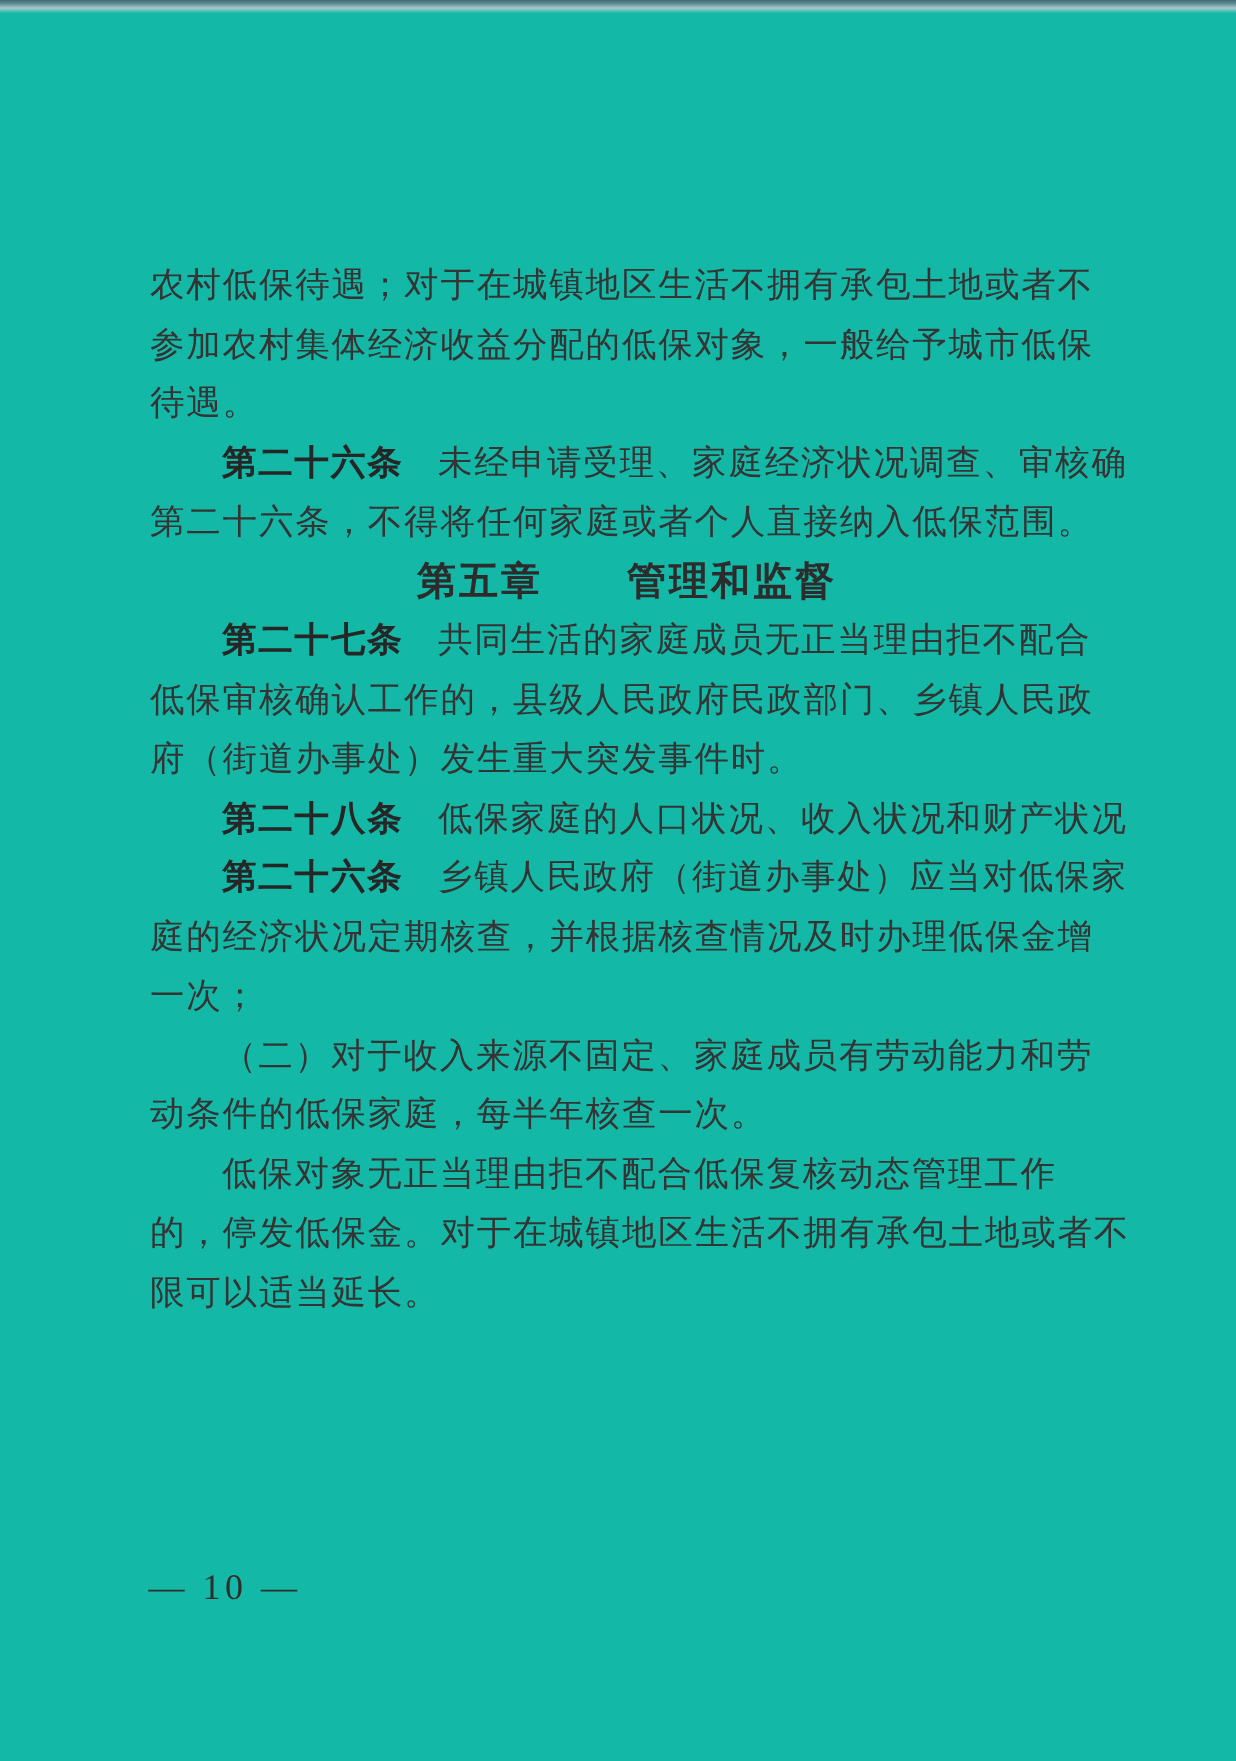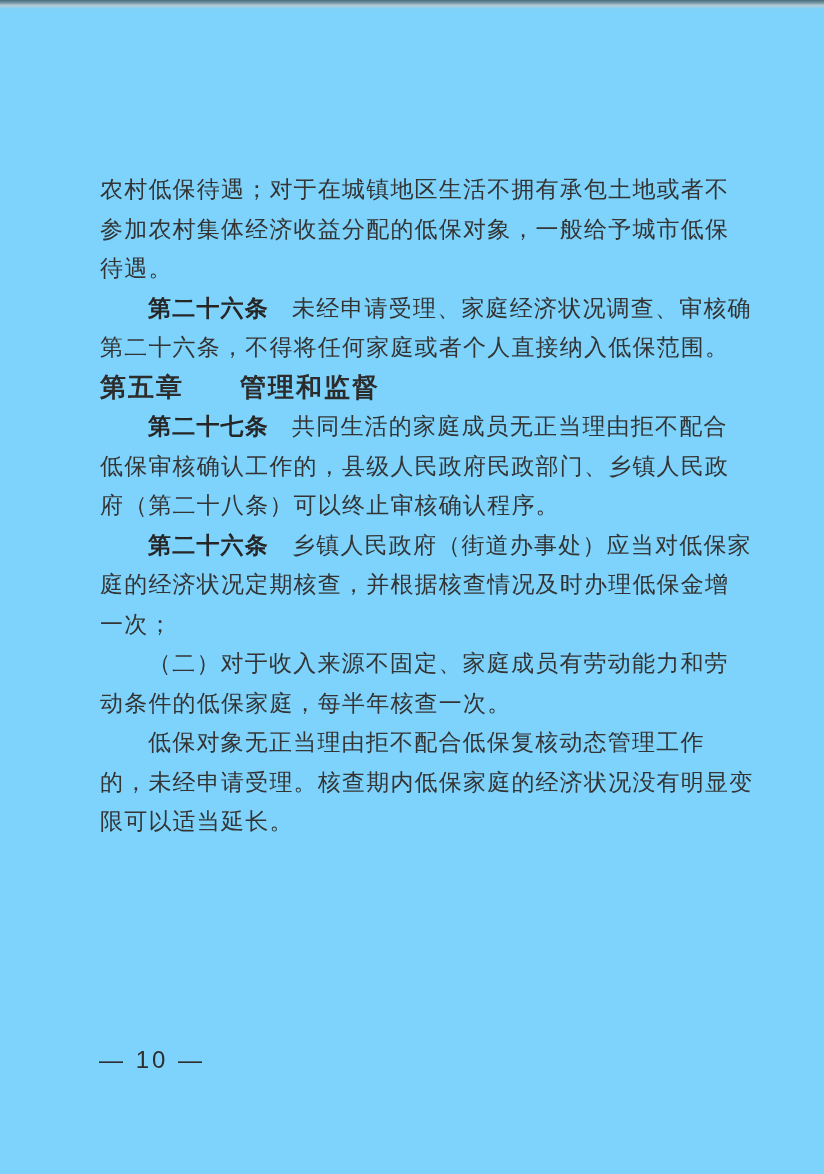--- a/index.html
+++ b/index.html
@@ -4,21 +4,21 @@
 <style>
   html, body {
     margin: 0;
     padding: 0;
     background: #ffffff;
   }
   .page {
     position: relative;
     width: 824px;
     height: 1174px;
-    background: #7dd3fc;
+    background: #14b8a6;
     overflow: hidden;
     font-family: "Liberation Serif", serif;
     color: #343434;
   }
   
   .scan-edge {
     position: absolute;
     top: 0; left: 0; right: 0;
     height: 9px;
     background: linear-gradient(180deg,
@@ -38,59 +38,61 @@
     height: 39.5px;
     line-height: 39.5px;
     font-size: 23px;
     letter-spacing: 1.2px;
     white-space: nowrap;
   }
   .line.indent {
     padding-left: 48px;
   }
   .line.center {
+    text-align: center;
     font-weight: bold;
     font-family: "Liberation Sans", sans-serif;
     font-size: 26px;
     letter-spacing: 2px;
     color: #2c2c2c;
   }
   .art {
     font-weight: bold;
     color: #262626;
     margin-right: 23px;
   }
   .footer {
     position: absolute;
     left: 99px;
     top: 1046px;
     font-size: 24px;
     letter-spacing: 3px;
     color: #2e2e2e;
-    font-family: Liberation Sans, sans-serif;
+    font-family: Liberation Serif, serif;
   }
 </style>
 </head>
 <body>
 
 <div class="page">
   <div class="scan-edge"></div>
   <div class="content">
       <div class="line">农村低保待遇；对于在城镇地区生活不拥有承包土地或者不</div>
       <div class="line">参加农村集体经济收益分配的低保对象，一般给予城市低保</div>
       <div class="line">待遇。</div>
       <div class="line indent"><b class="art">第二十六条</b><span>未经申请受理、家庭经济状况调查、审核确</span></div>
       <div class="line">第二十六条，不得将任何家庭或者个人直接纳入低保范围。</div>
       <div class="line center">第五章　　管理和监督</div>
       <div class="line indent"><b class="art">第二十七条</b><span>共同生活的家庭成员无正当理由拒不配合</span></div>
       <div class="line">低保审核确认工作的，县级人民政府民政部门、乡镇人民政</div>
-      <div class="line">府（第二十八条）可以终止审核确认程序。</div>
+      <div class="line">府（街道办事处）发生重大突发事件时。</div>
+      <div class="line indent"><b class="art">第二十八条</b><span>低保家庭的人口状况、收入状况和财产状况</span></div>
       <div class="line indent"><b class="art">第二十六条</b><span>乡镇人民政府（街道办事处）应当对低保家</span></div>
       <div class="line">庭的经济状况定期核查，并根据核查情况及时办理低保金增</div>
       <div class="line">一次；</div>
       <div class="line indent">（二）对于收入来源不固定、家庭成员有劳动能力和劳</div>
       <div class="line">动条件的低保家庭，每半年核查一次。</div>
       <div class="line indent">低保对象无正当理由拒不配合低保复核动态管理工作</div>
-      <div class="line">的，未经申请受理。核查期内低保家庭的经济状况没有明显变</div>
+      <div class="line">的，停发低保金。对于在城镇地区生活不拥有承包土地或者不</div>
       <div class="line">限可以适当延长。</div>
     </div>
   <div class="footer">— 10 —</div>
 </div>
 
 </body></html>

